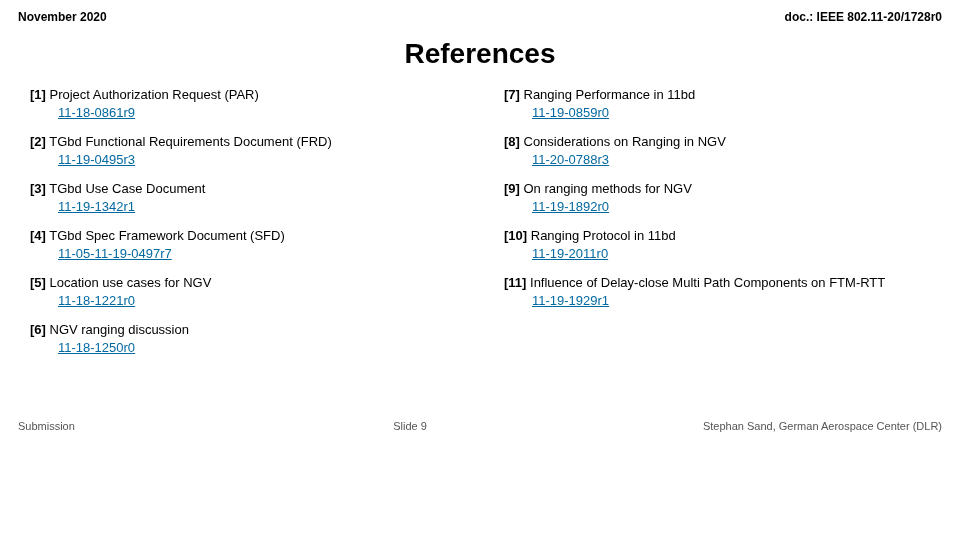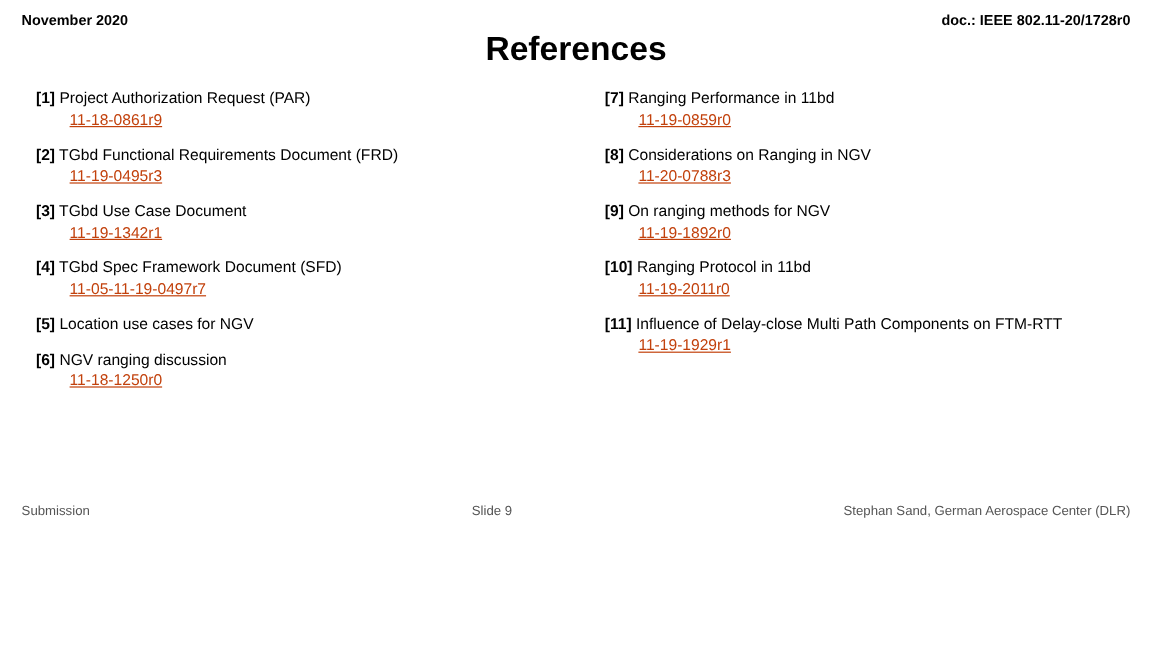--- a/index.html
+++ b/index.html
@@ -22,21 +22,21 @@
     .header {
       display: flex;
       justify-content: space-between;
       align-items: flex-start;
       padding: 10px 18px 0 18px;
       font-size: 12px;
       font-weight: bold;
     }
     .title-section {
       text-align: center;
-      margin-top: 1px;
+      margin-top: 14px;
       margin-bottom: 16px;
     }
     .title-section h1 {
       font-size: 28px;
       font-weight: bold;
     }
     .content {
       display: grid;
       grid-template-columns: 1fr 1fr;
       padding: 0 30px;
@@ -45,21 +45,21 @@
       gap: 48px;
     }
     .ref-item {
       margin-bottom: 12px;
       line-height: 1.35;
     }
     .ref-item .ref-text {
       font-size: 13px;
     }
     .ref-link {
-      color: #c2410c;
+      color: #0369a1;
       text-decoration: underline;
       display: block;
       padding-left: 28px;
       font-size: 13px;
     }
     .footer {
       position: absolute;
       bottom: 8px;
       left: 0;
       right: 0;
@@ -94,21 +94,21 @@
     <div id="left-col">
         <div class="ref-item"><span class="ref-text"><strong>[1]</strong> Project Authorization Request (PAR)</span>
       <a class="ref-link" href="#">11-18-0861r9</a></div>
         <div class="ref-item"><span class="ref-text"><strong>[2]</strong> TGbd Functional Requirements Document (FRD)</span>
       <a class="ref-link" href="#">11-19-0495r3</a></div>
         <div class="ref-item"><span class="ref-text"><strong>[3]</strong> TGbd Use Case Document</span>
       <a class="ref-link" href="#">11-19-1342r1</a></div>
         <div class="ref-item"><span class="ref-text"><strong>[4]</strong> TGbd Spec Framework Document (SFD)</span>
       <a class="ref-link" href="#">11-05-11-19-0497r7</a></div>
         <div class="ref-item"><span class="ref-text"><strong>[5]</strong> Location use cases for NGV</span>
-      </div>
+      <a class="ref-link" href="#">11-18-1221r0</a></div>
         <div class="ref-item"><span class="ref-text"><strong>[6]</strong> NGV ranging discussion</span>
       <a class="ref-link" href="#">11-18-1250r0</a></div>
       </div>
 
     <div id="right-col">
         <div class="ref-item"><span class="ref-text"><strong>[7]</strong> Ranging Performance in 11bd</span>
       <a class="ref-link" href="#">11-19-0859r0</a></div>
         <div class="ref-item"><span class="ref-text"><strong>[8]</strong> Considerations on Ranging in NGV</span>
       <a class="ref-link" href="#">11-20-0788r3</a></div>
         <div class="ref-item"><span class="ref-text"><strong>[9]</strong> On ranging methods for NGV</span>

